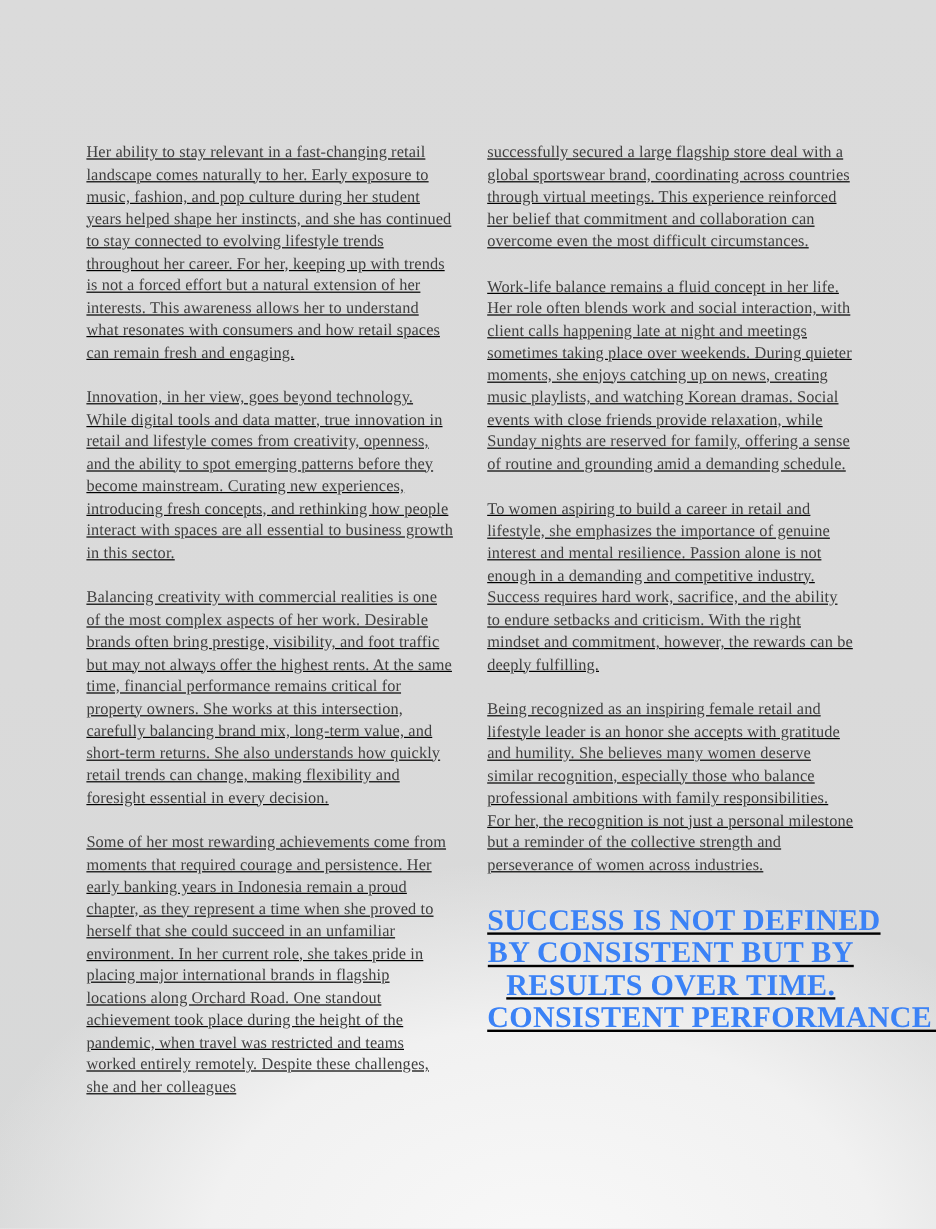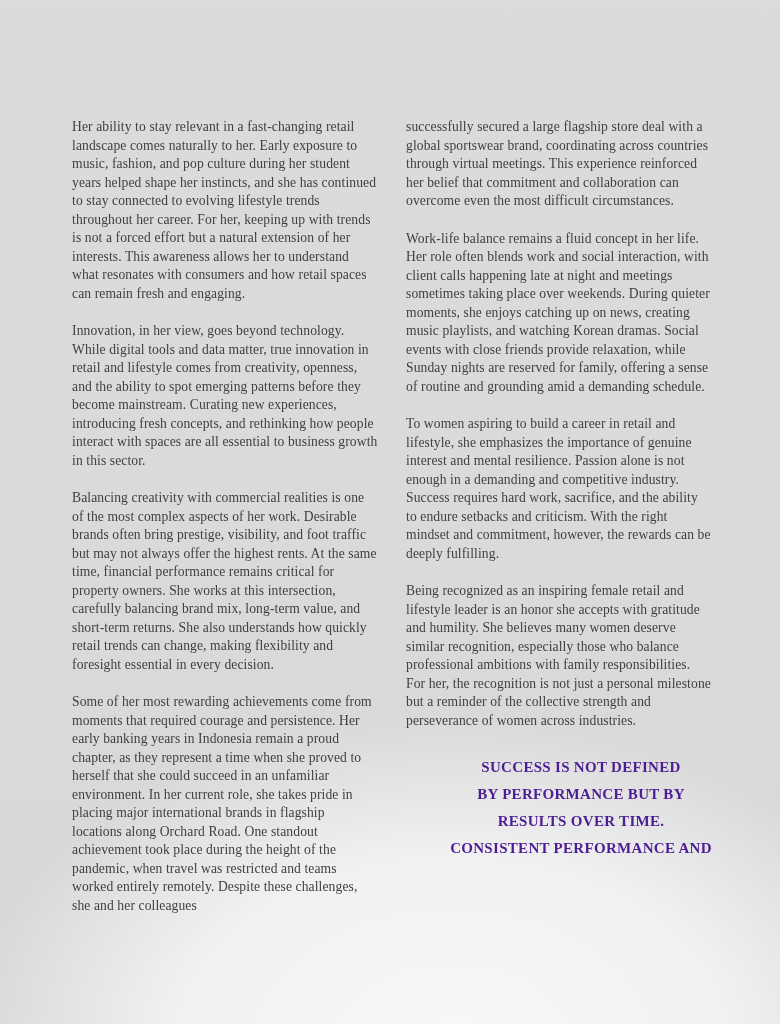--- a/index.html
+++ b/index.html
@@ -13,20 +13,21 @@
     font-family: "Liberation Serif", serif;
     background:
       radial-gradient(620px 420px at 58% 102%, #f8f8f8 0%, #f1f1f1 45%, rgba(240,240,240,0) 78%),
       linear-gradient(180deg, #dbdbdb 0%, #dadada 55%, #d7d8d8 100%);
   }
   .page {
     box-sizing: border-box;
     width: 780px;
     height: 1024px;
     padding: 118px 66px 0 72px;
+    text-decoration: underline;
   }
   .columns {
     display: flex;
     gap: 28px;
   }
   .column {
     width: 306px;
     flex: 0 0 306px;
   }
   .para {
@@ -35,27 +36,26 @@
     line-height: 18.5px;
     color: #404040;
     text-align: left;
     letter-spacing: 0.1px;
   }
   .pull-quote {
     margin-top: 24px;
     text-align: center;
   }
   .pull-quote .quote-line {
-    font-size: 15px;
+    font-size: 25px;
     line-height: 27px;
     font-weight: bold;
-    color: #4c1d95;
+    color: #3b82f6;
     letter-spacing: 0.3px;
     white-space: nowrap;
-    margin-left: 44px;
   }
 </style>
 </head>
 <body>
 
 <div class="page">
   <div class="columns">
 
     <div class="column">
       <p class="para">Her ability to stay relevant in a fast-changing retail landscape comes naturally to her. Early exposure to music, fashion, and pop culture during her student years helped shape her instincts, and she has continued to stay connected to evolving lifestyle trends throughout her career. For her, keeping up with trends is not a forced effort but a natural extension of her interests. This awareness allows her to understand what resonates with consumers and how retail spaces can remain fresh and engaging.</p>
@@ -65,20 +65,20 @@
     </div>
 
     <div class="column">
       <p class="para">successfully secured a large flagship store deal with a global sportswear brand, coordinating across countries through virtual meetings. This experience reinforced her belief that commitment and collaboration can overcome even the most difficult circumstances.</p>
       <p class="para">Work-life balance remains a fluid concept in her life. Her role often blends work and social interaction, with client calls happening late at night and meetings sometimes taking place over weekends. During quieter moments, she enjoys catching up on news, creating music playlists, and watching Korean dramas. Social events with close friends provide relaxation, while Sunday nights are reserved for family, offering a sense of routine and grounding amid a demanding schedule.</p>
       <p class="para">To women aspiring to build a career in retail and lifestyle, she emphasizes the importance of genuine interest and mental resilience. Passion alone is not enough in a demanding and competitive industry. Success requires hard work, sacrifice, and the ability to endure setbacks and criticism. With the right mindset and commitment, however, the rewards can be deeply fulfilling.</p>
       <p class="para">Being recognized as an inspiring female retail and lifestyle leader is an honor she accepts with gratitude and humility. She believes many women deserve similar recognition, especially those who balance professional ambitions with family responsibilities. For her, the recognition is not just a personal milestone but a reminder of the collective strength and perseverance of women across industries.</p>
 
       <div class="pull-quote">
         <div class="quote-line">SUCCESS IS NOT DEFINED</div>
-        <div class="quote-line">BY PERFORMANCE BUT BY</div>
+        <div class="quote-line">BY CONSISTENT BUT BY</div>
         <div class="quote-line">RESULTS OVER TIME.</div>
         <div class="quote-line">CONSISTENT PERFORMANCE AND</div>
       </div>
     </div>
 
   </div>
 </div>
 
 </body></html>

